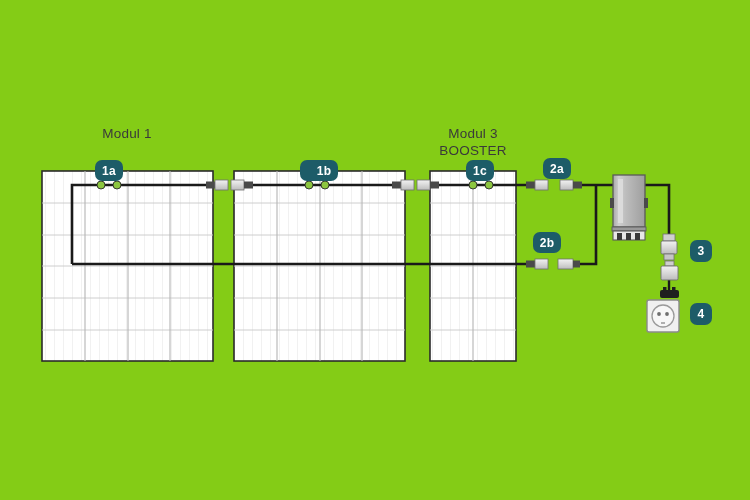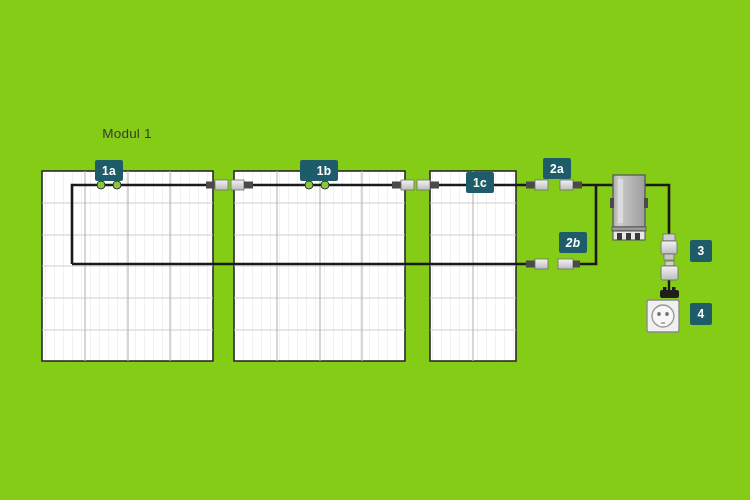--- a/index.html
+++ b/index.html
@@ -32,21 +32,21 @@
     text-align: center;
     white-space: nowrap;
     line-height: 17px;
   }
   .badge {
     position: absolute;
     background: #1d5c68;
     color: #ffffff;
     font-size: 12px;
     font-weight: bold;
-    border-radius: 2px;
+    border-radius: 7px;
     display: flex;
     align-items: center;
     justify-content: center;
     letter-spacing: 0.3px;
   }
   .badge-wide {
     width: 28px;
     height: 21px;
   }
   .badge-sq {
@@ -214,28 +214,32 @@
       <circle cx="663" cy="316" r="11" fill="#f7f7f7" stroke="#9a9a9a" stroke-width="1.3"></circle>
       <circle cx="659" cy="314" r="1.9" fill="#6f6f6f"></circle>
       <circle cx="667" cy="314" r="1.9" fill="#6f6f6f"></circle>
       <rect x="661" y="322" width="4" height="2" fill="#b0b0b0"></rect>
     </g>
   </svg>
 
   <div class="module-title" style="left:67px; top:125px; width:120px;">Modul 1</div>
 
 
+  <div class="module-title" style="left:413px; top:125px; width:120px;">
+    <span>Modul 3</span><br>
+    <span>BOOSTER</span>
+  </div>
 
   <div class="badge badge-wide" style="left:95px; top:160px;">1a</div>
 
   <div class="badge badge-wide" style="left:300px; top:160px;padding-left:10px;">1b</div>
 
-  <div class="badge badge-wide" style="left:466px; top:172px;">1c</div>
+  <div class="badge badge-wide" style="left:466px; top:160px;">1c</div>
 
   <div class="badge badge-wide" style="left:543px; top:158px;text-align:center;">2a</div>
 
-  <div class="badge badge-wide" style="left:559px; top:232px;font-style:italic;">2b</div>
+  <div class="badge badge-wide" style="left:533px; top:232px;">2b</div>
 
   <div class="badge badge-sq" style="left:690px; top:240px;">3</div>
 
   <div class="badge badge-sq" style="left:690px; top:303px;">4</div>
 
 </div>
 
 </body></html>

